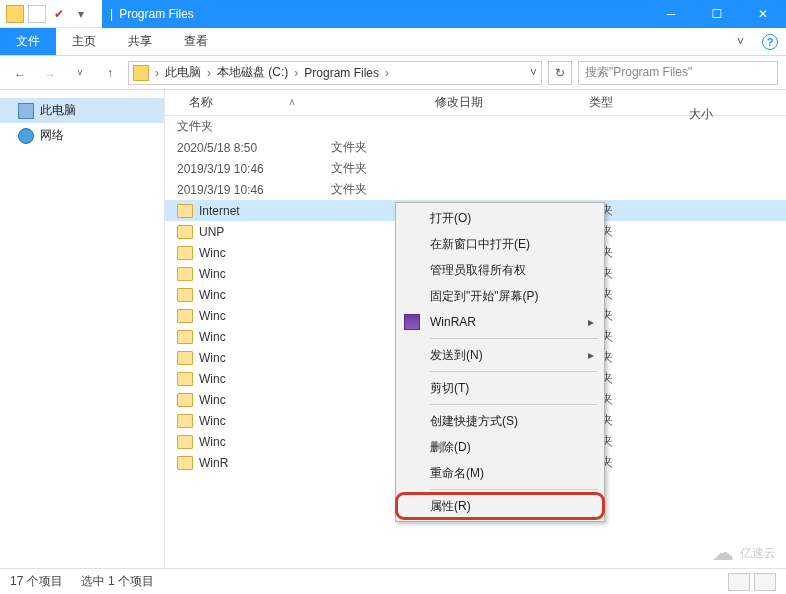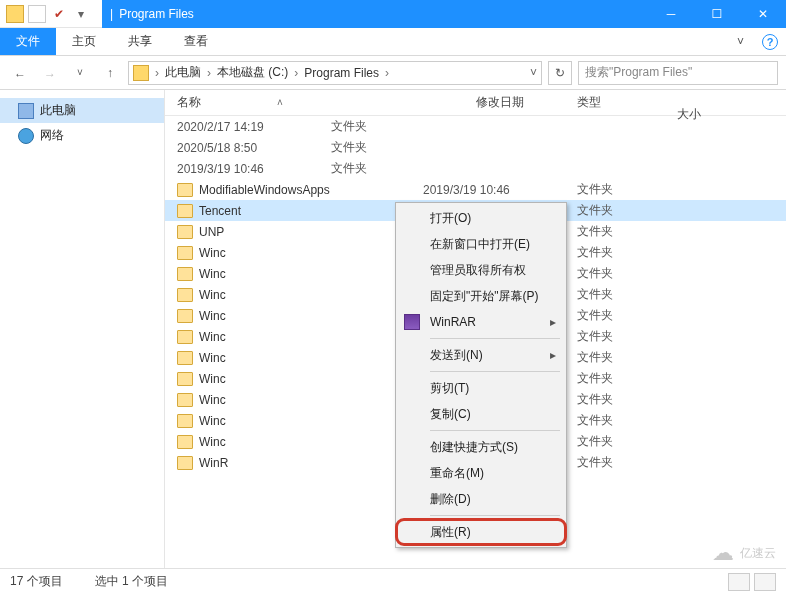--- a/index.html
+++ b/index.html
@@ -33,43 +33,43 @@
 .body { display: flex; height: calc(100% - 28px - 28px - 34px - 26px); }
 .nav { width: 165px; border-right: 1px solid #e5e5e5; padding-top: 8px; }
 .nav .item { display: flex; align-items: center; gap: 6px; padding: 4px 10px 4px 18px; color: #222; }
 .nav .item.sel { background: #cfe6fb; }
 .nav .icon { width: 16px; height: 16px; }
 .icon.pc { background: #8fb8e8; border: 1px solid #4a7fbf; }
 .icon.net { background: #4aa3e0; border: 1px solid #2b6fa3; border-radius: 50%; }
 
 .files { flex: 1; display: flex; flex-direction: column; position: relative; }
 .cols { display: flex; height: 26px; align-items: center; border-bottom: 1px solid #e8e8e8; color: #444; padding-left: 12px; }
-.col-name { width: 246px; display: flex; align-items: center; gap: 6px; }
-.col-date { width: 154px; text-align: center; }
+.col-name { width: 246px; display: flex; align-items: center; gap: 6px; margin-left: 12px; }
+.col-date { width: 154px; }
 .col-type { width: 100px; }
 .col-size { width: 60px; margin-top: 24px; }
 .sort-arrow { font-size: 10px; color: #666; margin-left: 70px; }
 
 .list { flex: 1; overflow: hidden; }
 .row { display: flex; align-items: center; height: 21px; padding-left: 12px; color: #333; }
 .row.sel { background: #cde8ff; }
 .row .fname { width: 246px; display: flex; align-items: center; gap: 6px; }
 .row .fdate { width: 154px; color: #555; }
 .row .ftype { width: 100px; color: #555; }
 .foldericon { width: 16px; height: 14px; background: #ffe29a; border: 1px solid #d6a93b; border-radius: 1px; }
 
-.ctxmenu { position: absolute; left: 230px; top: 8px; width: 172px; background: #f2f2f2; border: 1px solid #b5b5b5; box-shadow: 2px 2px 4px rgba(0,0,0,0.25); z-index: 10; padding: 2px 0; }
+.ctxmenu { position: absolute; left: 230px; top: 8px; width: 210px; background: #f2f2f2; border: 1px solid #b5b5b5; box-shadow: 2px 2px 4px rgba(0,0,0,0.25); z-index: 10; padding: 2px 0; }
 .ctxmenu .mitem { display: flex; align-items: center; height: 26px; padding: 0 10px 0 34px; position: relative; color: #222; }
 .ctxmenu .mitem .sub { margin-left: auto; color: #555; }
 .ctxmenu .sepline { height: 1px; background: #cfcfcf; margin: 3px 6px 3px 34px; }
 .ctxmenu .mitem.hl { outline: 3px solid #d13a2b; outline-offset: -2px; border-radius: 8px; }
 .ctxmenu .micon { position: absolute; left: 8px; width: 16px; height: 16px; }
 .micon.winrar { background: linear-gradient(#6c3ca0,#8b5cc0); border: 1px solid #5a2f86; }
 
-.status { height: 26px; border-top: 1px solid #e0e0e0; display: flex; align-items: center; gap: 32px; padding: 0 10px; color: #444; }
+.status { height: 26px; border-top: 1px solid #e0e0e0; display: flex; align-items: center; gap: 18px; padding: 0 10px; color: #444; }
 .status .viewbtns { margin-left: auto; display: flex; gap: 4px; }
 .viewbtn { width: 22px; height: 18px; border: 1px solid #ccc; background: #f5f5f5; }
 
 .watermark { position: absolute; right: 10px; bottom: 28px; color: #bdbdbd; font-size: 18px; display: flex; align-items: center; gap: 6px; opacity: 0.8; pointer-events: none; }
 .watermark .cloud { font-size: 22px; }
 </style>
 </head>
 <body>
 
 <div class="titlebar">
@@ -141,43 +141,38 @@
         <span>名称</span>
         <span class="sort-arrow">˄</span>
       </div>
       <div class="col-date">修改日期</div>
       <div class="col-type">类型</div>
       <div class="col-size">大小</div>
     </div>
 
     <div class="list" id="file-list">
         <div class="row">
-          <div class="fdate">2020/2/17 14:19</div>
           <div class="ftype">文件夹</div>
         </div>
         <div class="row">
           <div class="fdate">2020/5/18 8:50</div>
           <div class="ftype">文件夹</div>
         </div>
         <div class="row">
           <div class="fdate">2019/3/19 10:46</div>
           <div class="ftype">文件夹</div>
         </div>
         <div class="row">
-          <div class="fname">
-            <span class="foldericon"></span>
-            <span>ModifiableWindowsApps</span>
-          </div>
           <div class="fdate">2019/3/19 10:46</div>
           <div class="ftype">文件夹</div>
         </div>
         <div class="row sel">
           <div class="fname">
             <span class="foldericon"></span>
-            <span>Tencent</span>
+            <span>Internet</span>
           </div>
           <div class="fdate">2020/3/26 14:56</div>
           <div class="ftype">文件夹</div>
         </div>
         <div class="row">
           <div class="fname">
             <span class="foldericon"></span>
             <span>UNP</span>
           </div>
           <div class="fdate">2020/5/29 15:06</div>
@@ -283,25 +278,24 @@
         <span>WinRAR</span>
         <span class="sub">▸</span>
       </div>
       <div class="sepline"></div>
       <div class="mitem">
         <span>发送到(N)</span>
         <span class="sub">▸</span>
       </div>
       <div class="sepline"></div>
       <div class="mitem">剪切(T)</div>
-      <div class="mitem">复制(C)</div>
       <div class="sepline"></div>
       <div class="mitem">创建快捷方式(S)</div>
+      <div class="mitem">删除(D)</div>
       <div class="mitem">重命名(M)</div>
-      <div class="mitem">删除(D)</div>
       <div class="sepline"></div>
       <div class="mitem hl">属性(R)</div>
     </div>
   </div>
 </div>
 
 <div class="status">
   <span>17 个项目</span>
   <span>选中 1 个项目</span>
   <div class="viewbtns">

